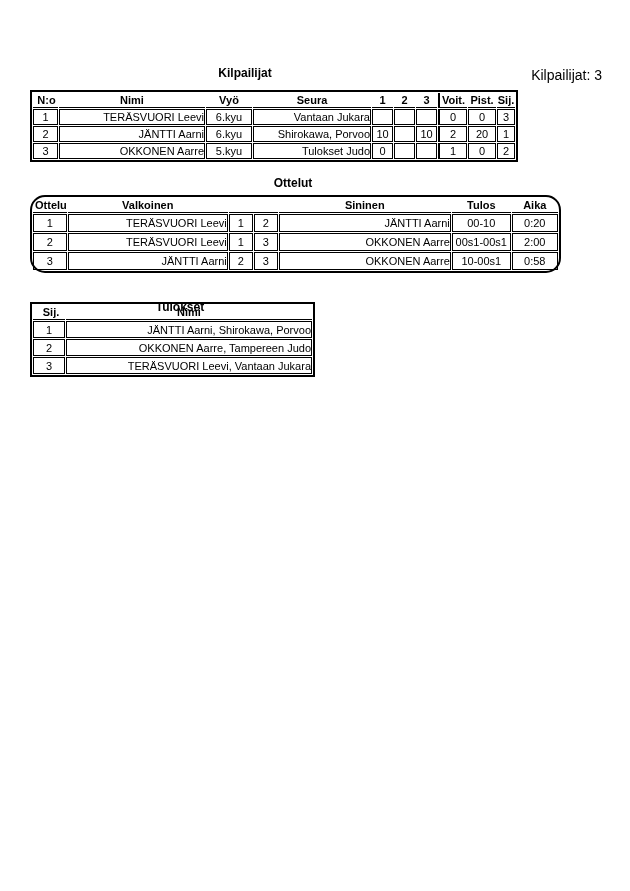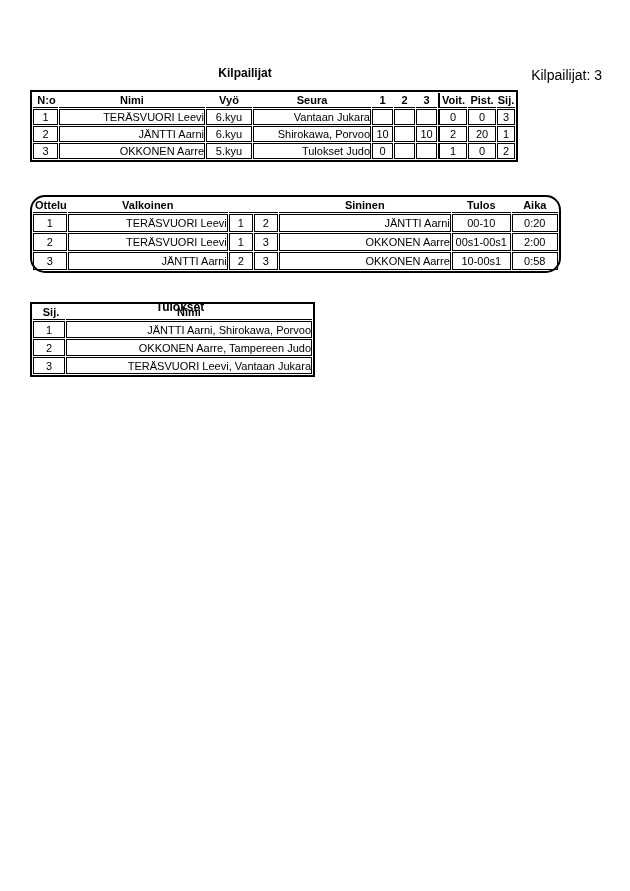--- a/index.html
+++ b/index.html
@@ -151,20 +151,21 @@
         <td>0</td>
         <td></td>
         <td></td>
         <td class="thick">1</td>
         <td>0</td>
         <td>2</td>
       </tr>
     </tbody>
   </table>
 
+  <div class="sec-label" id="lbl-ottelut">Ottelut</div>
 
   <table class="rpt" id="t-ottelut">
     <colgroup>
       <col style="width:32px">
         <col style="width:160px">
         <col style="width:24px">
         <col style="width:24px">
       <col style="width:172px">
         <col style="width:59px">
         <col style="width:46px">

